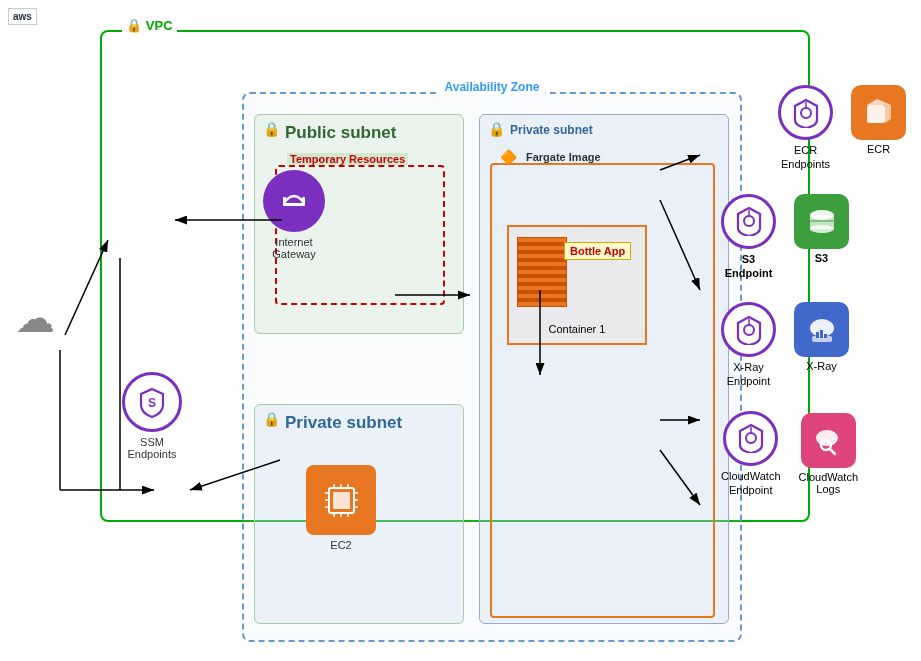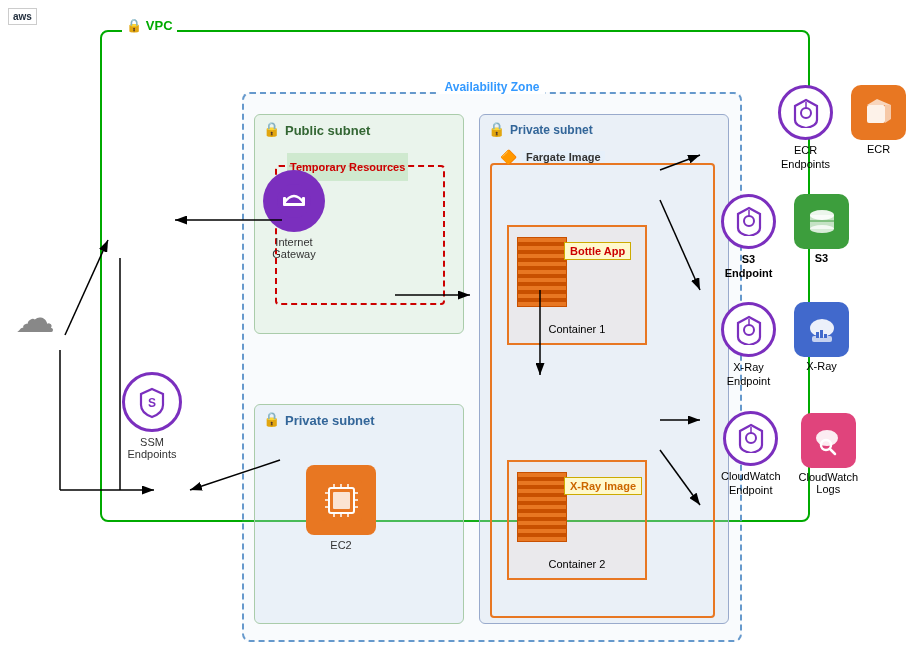--- a/index.html
+++ b/index.html
@@ -91,21 +91,21 @@
       height: 220px;
       border: 1px solid #aaccaa;
       border-radius: 6px;
       background: rgba(200, 230, 200, 0.3);
     }
 
     .subnet-label {
       position: absolute;
       top: 8px;
       left: 30px;
-      font-size: 13px;
+      font-size: 17px;
       font-weight: bold;
       color: #336633;
     }
 
     .subnet-icon {
       position: absolute;
       top: 6px;
       left: 8px;
       font-size: 14px;
       color: #336633;
@@ -157,21 +157,21 @@
     }
 
     .temp-resources-label {
       position: absolute;
       top: -14px;
       left: 10px;
       background: rgba(200,230,200,0.8);
       color: #cc0000;
       font-size: 11px;
       font-weight: bold;
-      padding: 8px 3px;
+      padding: 0 3px;
     }
 
     
     .fargate-task-box {
       position: absolute;
       top: 48px;
       left: 10px;
       width: 225px;
       height: 455px;
       border: 2px solid #e87722;
@@ -367,28 +367,20 @@
 
           <div class="container-1-box">
             <div style="position:absolute; top:10px; left:8px;">
               <div style="width:50px; height:70px; background:repeating-linear-gradient(0deg,#e87722,#e87722 4px,#c85000 4px,#c85000 8px); border:1px solid #c85000;"></div>
             </div>
 
             <div style="position:absolute; top:15px; left:55px; background:#fff9cc; border:1.5px solid #ccaa00; padding:2px 5px; font-size:11px; font-weight:bold; color:#cc0000;">Bottle App</div>
             <div style="position:absolute; bottom:8px; left:0; right:0; text-align:center; font-size:11px;">Container 1</div>
           </div>
 
-          <div class="container-2-box">
-            <div style="position:absolute; top:10px; left:8px;">
-              <div style="width:50px; height:70px; background:repeating-linear-gradient(0deg,#e87722,#e87722 4px,#c85000 4px,#c85000 8px); border:1px solid #c85000;"></div>
-            </div>
-
-            <div style="position:absolute; top:15px; left:55px; background:#fff9cc; border:1.5px solid #ccaa00; padding:2px 5px; font-size:11px; font-weight:bold; color:#cc6600;">X-Ray Image</div>
-            <div style="position:absolute; bottom:8px; left:0; right:0; text-align:center; font-size:11px;">Container 2</div>
-          </div>
         </div>
       </div>
 
     </div>
 
     <div class="node-wrapper" style="position:absolute; bottom:60px; left:20px;">
       <div style="width:60px; height:60px; border-radius:50%; border:3px solid #7b2fbe; display:flex; align-items:center; justify-content:center; background:white;">
         <svg width="34" height="34" viewBox="0 0 34 34">
           <circle cx="17" cy="17" r="15" fill="white" stroke="#7b2fbe" stroke-width="0"></circle>
 

